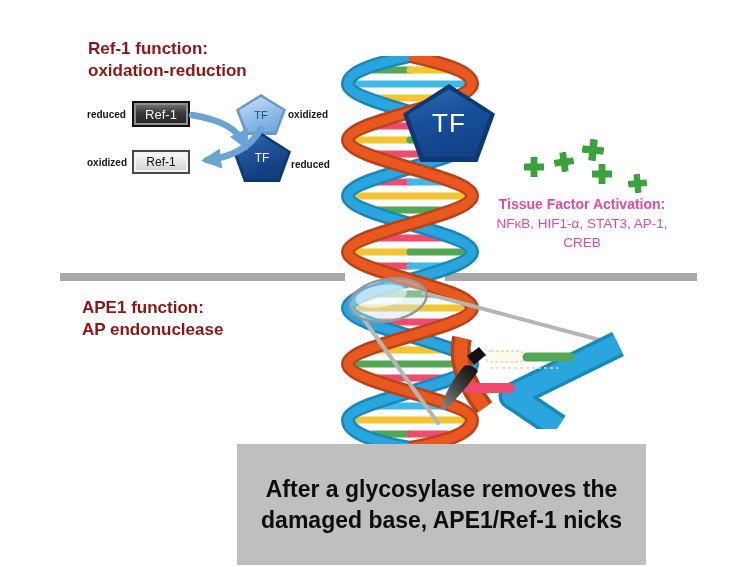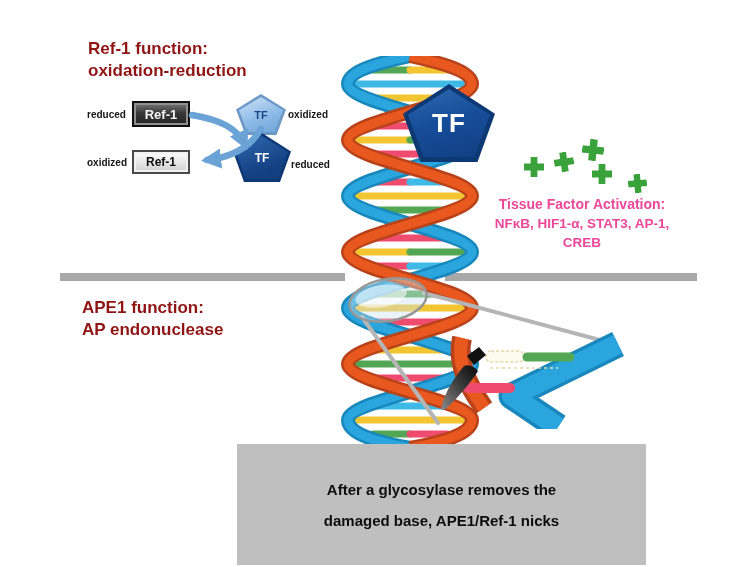--- a/index.html
+++ b/index.html
@@ -14,66 +14,66 @@
   
   .section-title {
     color:var(--dark-red,#8E1513); font-weight:bold;
     font-size:17px; line-height:22px; white-space:nowrap;
   }
 
   
   .state-label { font-size:10px; font-weight:bold; color:#151515; white-space:nowrap; }
   .ref1-box {
     display:flex; align-items:center; justify-content:center;
-    font-weight:bold; text-align:center;
+    font-weight:normal; text-align:center;
   }
   .ref1-dark {
     left:132px; top:89px; width:58px; height:26px;
     background:linear-gradient(180deg,#7a7a7a,#383838 45%,#242424);
     border:2px solid #101010; box-shadow:inset 0 0 0 2px #8f8f8f;
     color:#f5f5f5; font-size:13px;
   }
   .ref1-light {
     left:132px; top:138px; width:58px; height:24px;
     background:linear-gradient(180deg,#ffffff,#cfcfcf);
     border:2px solid #4a4a4a; box-shadow:inset 0 0 0 2px #f2f2f2;
     color:#101010; font-size:12px;
   }
 
   .pentagon-outer { clip-path:polygon(50% 0%,100% 38%,81% 100%,19% 100%,0% 38%); position:absolute; }
   .pentagon-inner {
     clip-path:polygon(50% 0%,100% 38%,81% 100%,19% 100%,0% 38%);
     position:absolute; inset:4px; display:flex; align-items:center; justify-content:center;
-    font-weight:bold;
+    font-weight:normal;
   }
   .pent-lg { left:403px; top:72px; width:92px; height:78px; background:#0C3874; }
   .pent-lg .pentagon-inner { inset:5px; background:linear-gradient(165deg,#2E67B0 0%,#174E9A 45%,#113E82 100%); color:#fff; font-size:26px; letter-spacing:1px; }
   .pent-sm-light { left:236px; top:82px; width:50px; height:41px; background:#6C98C8; }
   .pent-sm-light .pentagon-inner { inset:3px; background:linear-gradient(160deg,#CBE1F6 0%,#8FBCE8 55%,#6FA3D8 100%); color:#1A4684; font-size:11px; }
   .pent-sm-dark { left:233px; top:121px; width:58px; height:49px; background:#0C3874; }
   .pent-sm-dark .pentagon-inner { inset:3px; background:linear-gradient(160deg,#2E67B0 0%,#123F80 75%); color:#fff; font-size:12px; }
 
   
   .divider { top:261px; height:8px; background:var(--divider-gray,#A8A8A8); }
 
   
   .cross {
     position:absolute; width:20px; height:20px; background:var(--cross-green,#3AA23A);
     clip-path:polygon(33% 0,67% 0,67% 33%,100% 33%,100% 67%,67% 67%,67% 100%,33% 100%,33% 67%,0 67%,0 33%,33% 33%);
   }
   .tissue-block { left:462px; top:183px; width:240px; text-align:center; color:#ec4899; }
   .tissue-title { font-size:14px; font-weight:bold; line-height:19px; }
-  .tissue-line { font-size:13.5px; line-height:19px;font-weight:bold; }
+  .tissue-line { font-size:13.5px; line-height:19px; }
 
   
   .caption-box {
     left:237px; top:432px; width:409px; height:121px;
     background:var(--caption-bg,#BFBFBF);
     display:flex; flex-direction:column; align-items:center; justify-content:center;
-    text-align:center; color:#0d0d0d; font-weight:bold; font-size:15px; line-height:31px;
+    text-align:center; color:#0d0d0d; font-weight:bold; font-size:23px; line-height:31px;
   }
 </style>
 </head>
 <body>
 
 <div id="stage">
 
   <div class="abs divider" style="left:60px; width:285px;"></div>
   <div class="abs divider" style="left:445px; width:252px;"></div>
 

